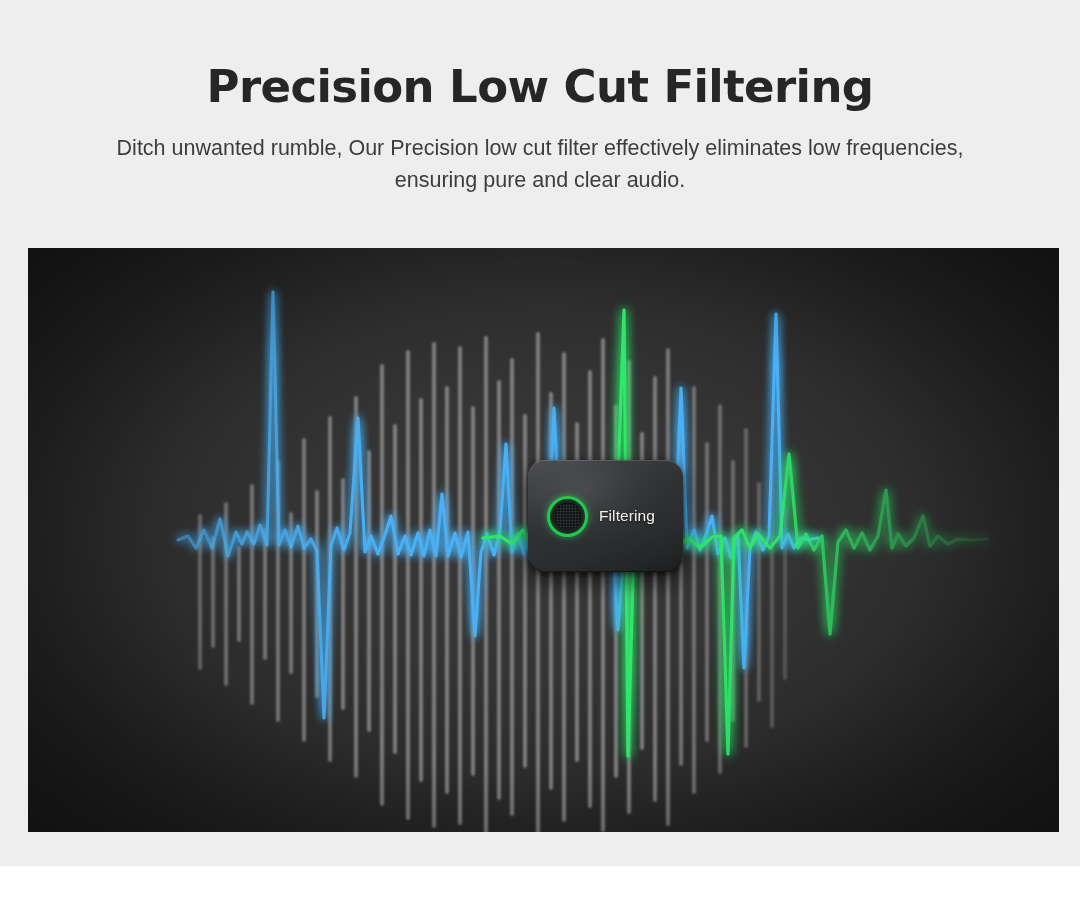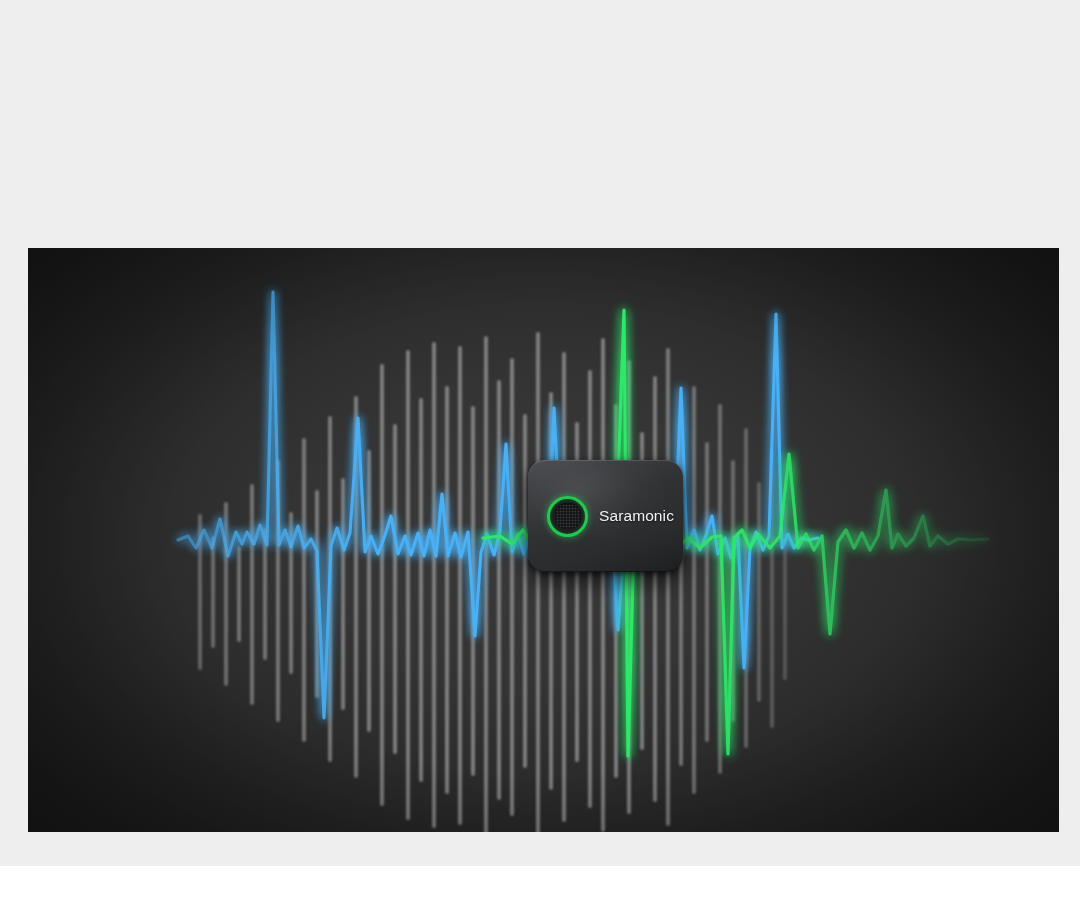--- a/index.html
+++ b/index.html
@@ -161,20 +161,24 @@
     white-space: nowrap;
   }
 </style>
 </head>
 <body>
 
 <div id="page">
 
   <div class="backdrop"></div>
 
+  <div class="header-block">
+    <h1 class="title">Precision Low Cut Filtering</h1>
+    <p class="subtitle">Ditch unwanted rumble, Our Precision low cut filter effectively eliminates low frequencies, ensuring pure and clear audio.</p>
+  </div>
 
   <div class="hero-panel">
 
     <svg class="hero-svg" viewBox="0 0 1031 584" preserveAspectRatio="none">
       <defs>
 
         <filter id="glowBlue" x="-60%" y="-60%" width="220%" height="220%">
           <feGaussianBlur stdDeviation="5" result="b1"></feGaussianBlur>
           <feMerge>
             <feMergeNode in="b1"></feMergeNode>
@@ -353,19 +357,19 @@
     </svg>
 
     <div class="hero-vignette"></div>
 
     <div class="device">
       <div class="device-face"></div>
       <div class="device-inner">
         <div class="mic-ring">
           <div class="mic-mesh"></div>
         </div>
-        <div class="brand-text">Saramonic</div>
+        <div class="brand-text">Filtering</div>
       </div>
     </div>
 
   </div>
 
 </div>
 
 </body></html>

